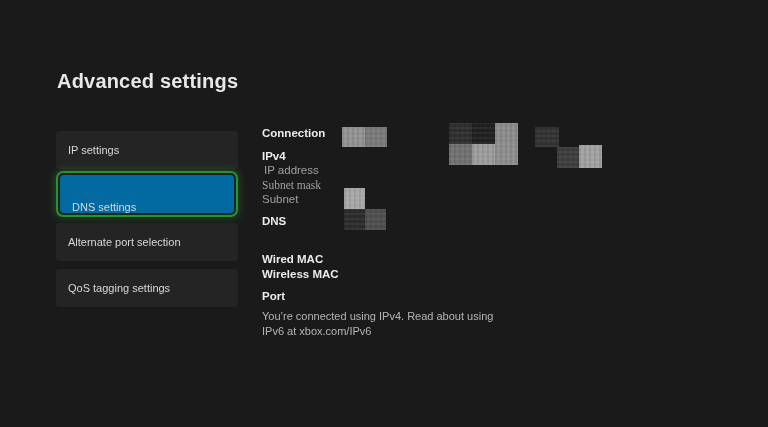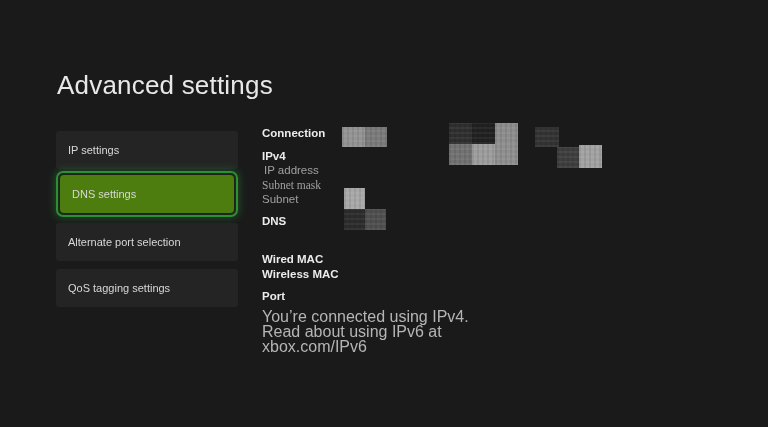--- a/index.html
+++ b/index.html
@@ -4,45 +4,45 @@
 <style>
   html,body{margin:0;padding:0;}
   body{
     width:768px;height:427px;position:relative;overflow:hidden;
     background:#1a1a1b;
     font-family:"Liberation Sans","DejaVu Sans",sans-serif;
     -webkit-font-smoothing:antialiased;
   }
   .page-title{
     position:absolute;left:57px;top:70px;
-    font-size:26px;font-weight:400;color:#e8e8e8;letter-spacing:.2px;
+    font-size:20px;font-weight:700;color:#e8e8e8;letter-spacing:.2px;
   }
   
   .sidebar{position:absolute;left:56px;top:131px;width:182px;}
   .side-btn{
     box-sizing:border-box;width:182px;height:38px;
     background:#242425;border-radius:3px;
     display:flex;align-items:center;padding-left:12px;
     color:#d8d8d8;font-size:11px;cursor:pointer;
   }
   .side-btn.plain{margin-bottom:8px;}
   .side-btn.first{margin-bottom:2px;}
   .focus-ring{
     box-sizing:border-box;width:182px;height:46px;
     border:2px solid #2d8f33;border-radius:7px;padding:2px;
     box-shadow:0 0 9px 1px rgba(45,143,51,.45), inset 0 0 4px rgba(45,143,51,.35);
     margin-bottom:6px;
   }
-  .focus-ring .side-btn{width:100%;height:100%;border-radius:4px;background:#4d7c0f;margin:0;}
+  .focus-ring .side-btn{width:100%;height:100%;border-radius:4px;background:#0369a1;margin:0;align-items:flex-end;}
   
   .lbl{position:absolute;font-size:11.5px;color:#a0a0a0;white-space:nowrap;}
   .lbl.bold{font-weight:bold;color:#ececec;text-align:center;}
   .note{
     position:absolute;left:262px;top:309px;width:232px;
-    font-size:16px;line-height:15px;color:#b5b5b5;
+    font-size:11px;line-height:15px;color:#b5b5b5;
   }
   
   .px{
     position:absolute;
     background-image:
       repeating-linear-gradient(0deg, rgba(255,255,255,.05) 0 2px, transparent 2px 5px),
       repeating-linear-gradient(90deg, rgba(0,0,0,.08) 0 2px, transparent 2px 5px);
   }
 </style>
 </head>

